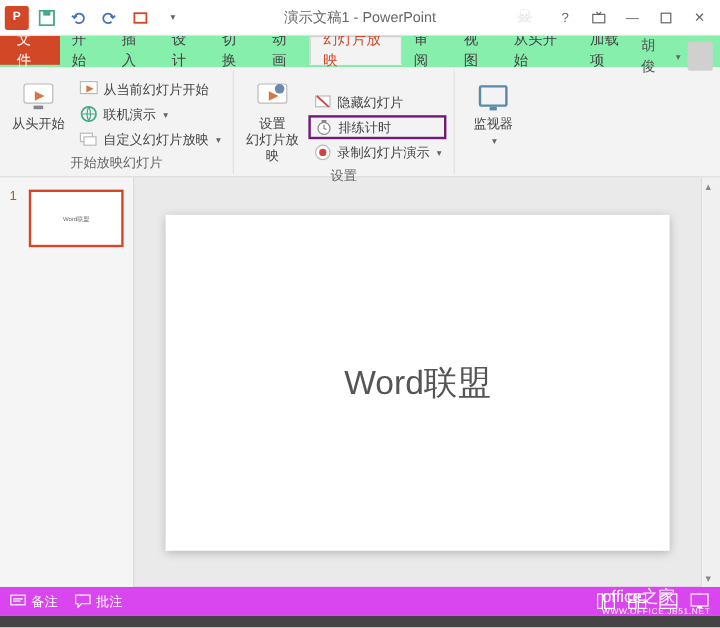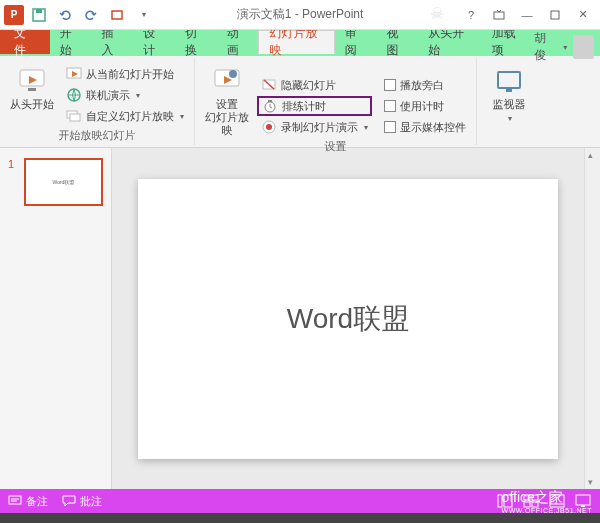--- a/index.html
+++ b/index.html
@@ -199,34 +199,20 @@
           </div>
         <div class="small-btn">
             <svg class="ico-svg" viewBox="0 0 16 16">
               <circle cx="8" cy="8" r="6" fill="#fff" stroke="#bbb"></circle>
               <circle cx="8" cy="8" r="3" fill="#c44"></circle>
             </svg>
             <span>录制幻灯片演示</span>
             <span class="drop-arrow">▾</span>
           </div>
       </div>
-      <div class="small-col" style="margin-left:4px">
-        <div class="small-btn">
-            <span class="chk"></span>
-            <span>播放旁白</span>
-          </div>
-        <div class="small-btn">
-            <span class="chk"></span>
-            <span>使用计时</span>
-          </div>
-        <div class="small-btn">
-            <span class="chk"></span>
-            <span>显示媒体控件</span>
-          </div>
-      </div>
     </div>
     <div class="group-label">设置</div>
   </div>
 
   <div class="group" style="border-right:none">
     <div class="group-body">
       <div class="big-btn">
         <div class="ico">
             <div class="ico-mon"></div>
           </div>

